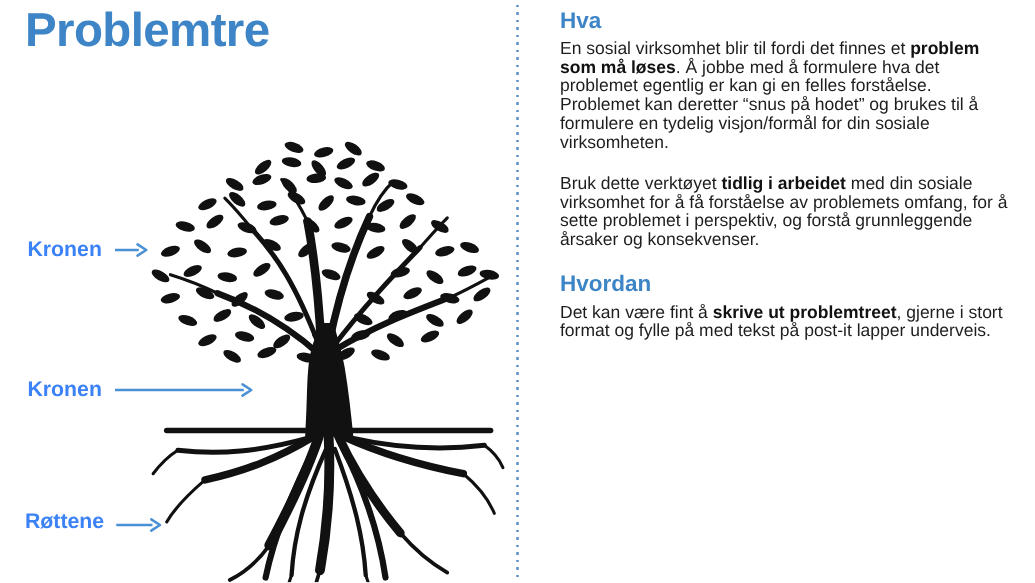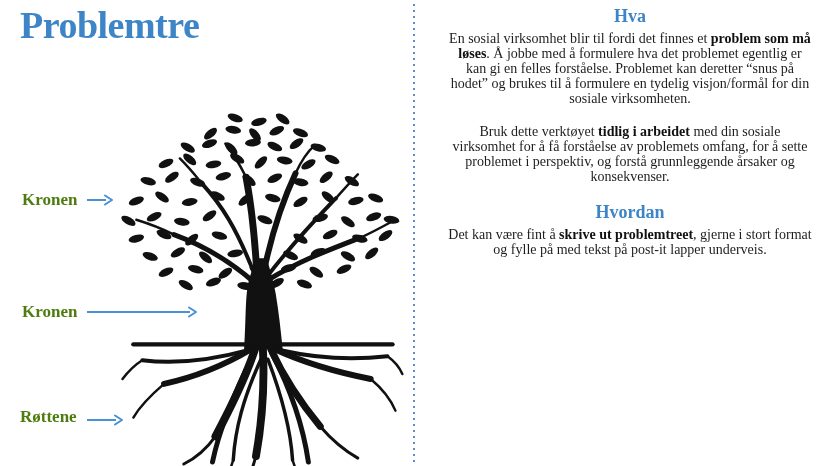--- a/index.html
+++ b/index.html
@@ -1,35 +1,35 @@
 <!DOCTYPE html>
 <html><head>
 <meta charset="utf-8">
 <style>
   html,body{margin:0;padding:0;background:#fff;}
   .page{position:relative;width:828px;height:466px;background:#ffffff;overflow:hidden;
-        font-family:Liberation Serif, serif;}
+        font-family:Liberation Sans, sans-serif;}
   
   .left{position:absolute;left:0;top:0;width:414px;height:466px;overflow:hidden;}
   .title{position:absolute;left:20px;top:4px;margin:0;font-size:38px;line-height:42px;
          font-weight:bold;letter-spacing:-0.5px;color:#3d85c6;}
   .tree{position:absolute;left:105px;top:110px;width:300px;height:356px;}
   .tlabel{position:absolute;display:flex;align-items:center;gap:9px;
-          color:#4d7c0f;font-weight:bold;font-size:17px;white-space:nowrap;}
+          color:#3b82f6;font-weight:bold;font-size:17px;white-space:nowrap;}
   .tlabel.kronen{left:22px;top:190px;}
   .tlabel.stammen{left:22px;top:302px;}
   .tlabel.rottene{left:20px;top:407px;align-items:flex-end;}
   .arrow{display:block;}
   
   .sep{position:absolute;left:413px;top:4px;width:2px;height:458px;
        background:repeating-linear-gradient(to bottom,#5b8fc9 0 2px,transparent 2px 6px);}
   
   .right{position:absolute;left:415px;top:0;width:413px;height:466px;
          box-sizing:border-box;padding:6px 16px 0 33px;}
-  .right section{margin:0 0 18px;text-align:center;}
+  .right section{margin:0 0 18px;}
   .right h2{margin:0 0 5px;font-size:18px;line-height:20px;font-weight:bold;color:#3d85c6;}
   .right p{margin:0 0 13px;font-size:14px;line-height:15px;color:#1d1d1f;}
   .right p:last-child{margin-bottom:0;}
   .right b{font-weight:bold;color:#111;}
 </style>
 </head>
 <body>
 
 <div class="page">
 

